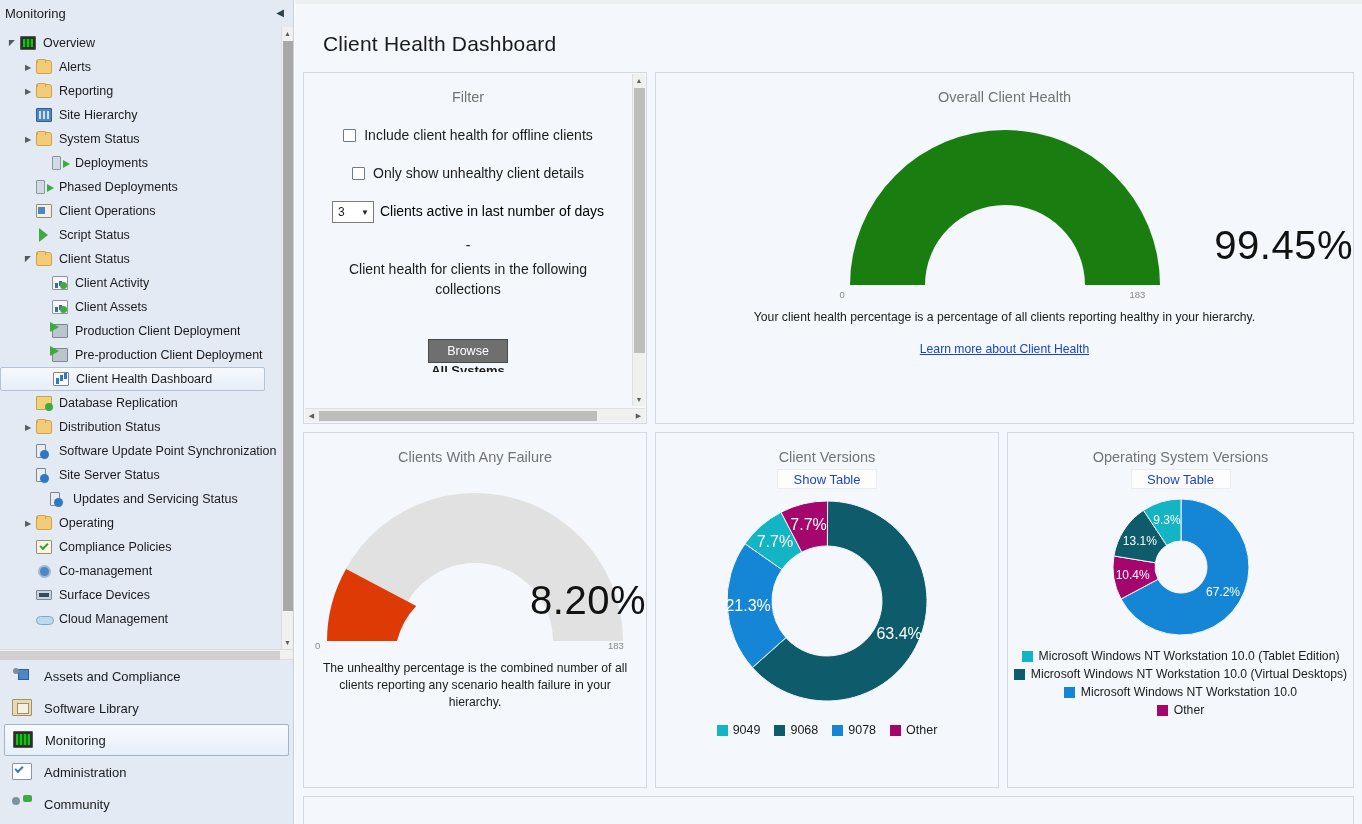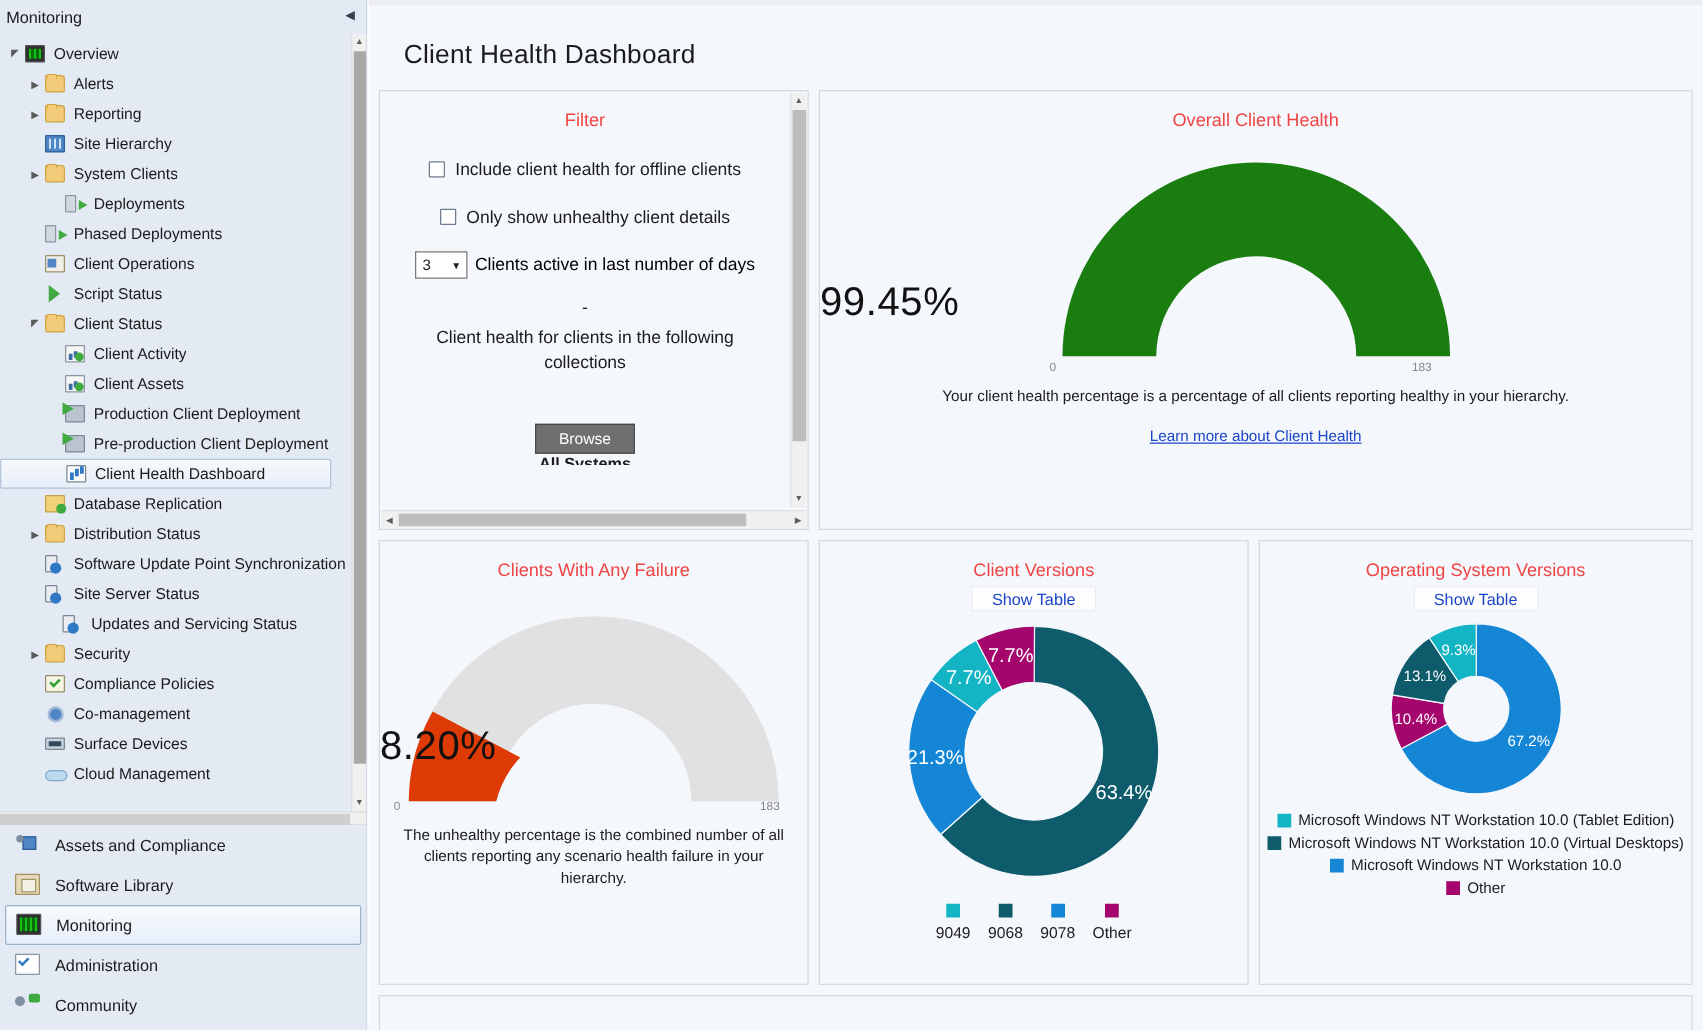--- a/index.html
+++ b/index.html
@@ -176,21 +176,21 @@
   }
 
   .grid { padding: 16px 8px 0 8px; }
   .row { display:flex; gap: 8px; }
   .panel {
     background: #f4f7fb;
     border: 1px solid #d2d9e3;
     position: relative;
   }
   .panel-title {
-    text-align:center; font-size: 14.5px; color: #ef4444;
+    text-align:center; font-size: 14.5px; color: #737373;
     padding-top: 16px;
   }
 
   
   .row1 { height: 352px; }
   .p-filter { width: 344px; flex: 0 0 344px; }
   .p-health { flex: 1 1 auto; }
 
   .filter-body { position: relative; height: 100%; }
   .filter-inner {
@@ -238,22 +238,22 @@
     position:absolute; left:1px; right:1px; bottom:1px; height:14px;
     background:#f0f0f0; border-top:1px solid #e0e0e0; cursor:pointer;
   }
   .f-hscroll .arw{position:absolute;top:0;width:13px;height:14px;display:flex;align-items:center;justify-content:center;font-size:7px;color:#5d5d5d;}
   .f-hscroll .arw.l{left:0;} .f-hscroll .arw.r{right:0;}
   .f-hscroll .thumb{position:absolute;left:14px;top:2px;height:10px;width:278px;background:#bdbdbd;}
 
   
   .gauge-wrap { position: relative; display:flex; justify-content:center; }
   .gauge-val {
-    position:absolute; left:0; right:0; text-align:left;
-    font-size: 32px; color:#111; letter-spacing:0.5px;
+    position:absolute; left:0; right:0; text-align:right;
+    font-size: 40px; color:#111; letter-spacing:0.5px;
   }
   .gauge-ticks { position:relative; width:100%; }
   .gauge-ticks span { position:absolute; font-size: 9.5px; color:#888; }
   .cap-text { text-align:center; font-size: 12.2px; color:#1b1b1b; line-height: 17px; padding: 0 22px; }
   .learn-link {
     display:block; text-align:center; font-size: 12.2px; color:#1b45c7;
     text-decoration: underline; margin-top: 16px; cursor:pointer;
   }
 
   
@@ -266,21 +266,21 @@
     width: 100px; height: 20px; margin: 4px auto 0 auto;
     background: #fdfdfd; border: 1px solid #e9edf2;
     display:flex; align-items:center; justify-content:center;
     color: #1b45c7; font-size: 13px; cursor: pointer;
   }
   .donut-wrap { display:flex; justify-content:center; margin-top: 8px; position:relative;}
   .legend {
     display:flex; align-items:center; justify-content:center;
     gap: 14px; font-size: 12.5px; color:#1b1b1b; margin-top: 10px; flex-wrap: wrap;
   }
-  .legend .li { display:flex; align-items:center; gap:5px;flex-direction:column; }
+  .legend .li { display:flex; align-items:center; gap:5px; }
   .legend .sw { width:11px; height:11px; flex:0 0 11px; }
   .legend-stack { display:flex; flex-direction:column; align-items:center; gap:4px; margin-top:12px;}
   .legend-stack .li { display:flex; align-items:center; gap:6px; font-size:12.2px; color:#1b1b1b;}
 
   
   .row3 { height: 40px; margin-top: 8px; }
   .p-partial { flex:1 1 auto; border:1px solid #d2d9e3; background:#f4f7fb; }
 </style>
 </head>
 <body>
@@ -322,21 +322,21 @@
             <span class="ico">
               <span class="ic ic-site"></span>
             </span>
             <span class="lbl">Site Hierarchy</span>
           </div>
           <div class="tree-item" style="padding-left: 20px;">
             <span class="exp">▶</span>
             <span class="ico">
               <span class="ic ic-folder"></span>
             </span>
-            <span class="lbl">System Clients</span>
+            <span class="lbl">System Status</span>
           </div>
           <div class="tree-item" style="padding-left: 36px;">
             <span class="exp">&nbsp;</span>
             <span class="ico">
               <span class="ic ic-deploy"></span>
             </span>
             <span class="lbl">Deployments</span>
           </div>
           <div class="tree-item" style="padding-left: 20px;">
             <span class="exp">&nbsp;</span>
@@ -434,21 +434,21 @@
             <span class="ico">
               <span class="ic ic-server"></span>
             </span>
             <span class="lbl">Updates and Servicing Status</span>
           </div>
           <div class="tree-item" style="padding-left: 20px;">
             <span class="exp">▶</span>
             <span class="ico">
               <span class="ic ic-folder"></span>
             </span>
-            <span class="lbl">Security</span>
+            <span class="lbl">Operating</span>
           </div>
           <div class="tree-item" style="padding-left: 20px;">
             <span class="exp">&nbsp;</span>
             <span class="ico">
               <span class="ic ic-compliance"></span>
             </span>
             <span class="lbl">Compliance Policies</span>
           </div>
           <div class="tree-item" style="padding-left: 20px;">
             <span class="exp">&nbsp;</span>

